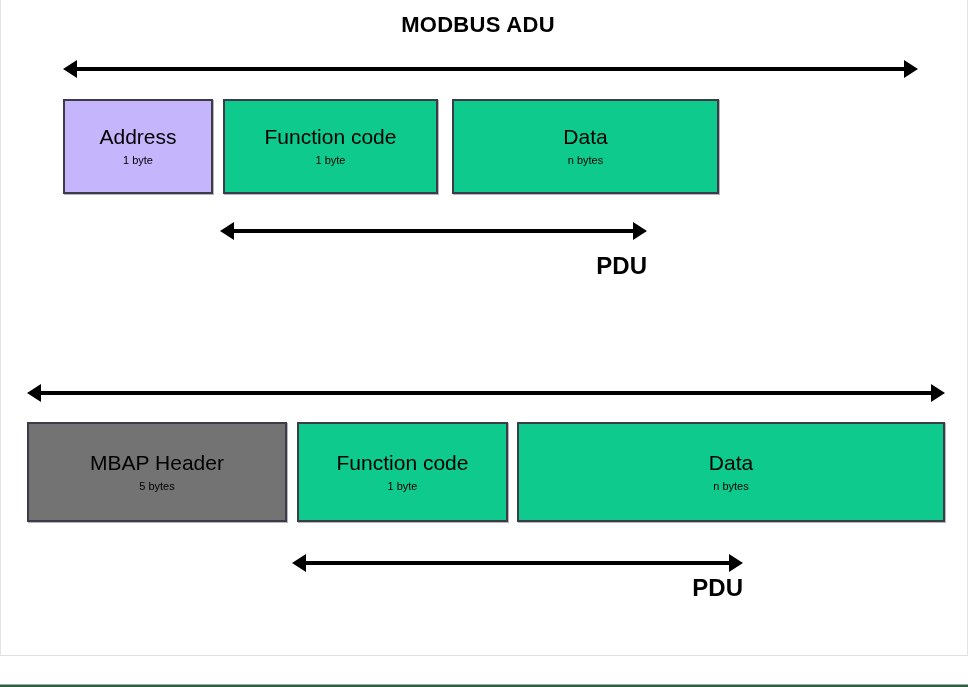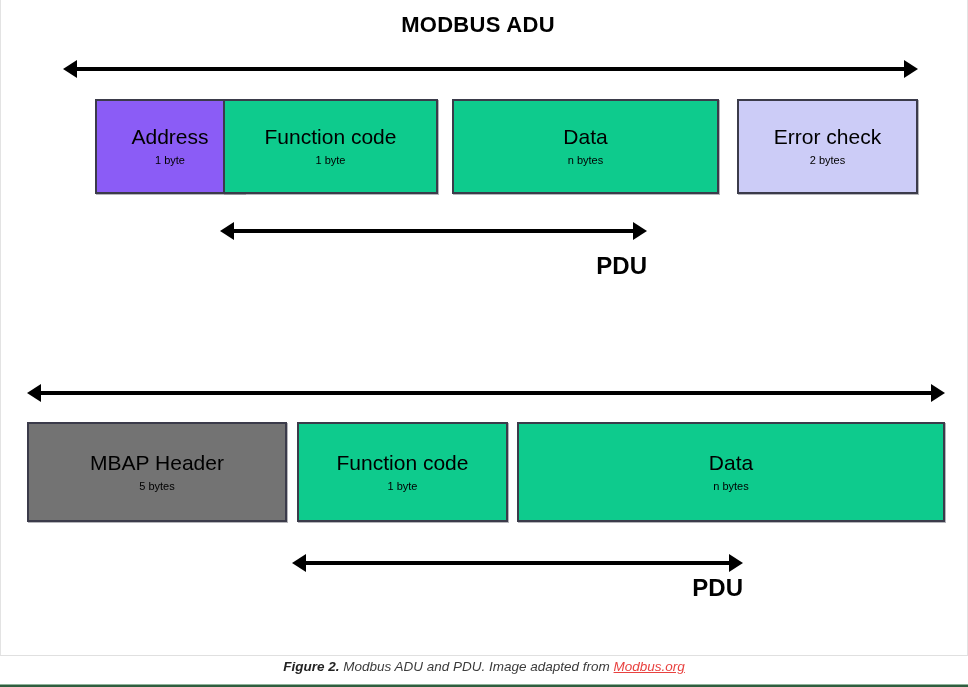--- a/index.html
+++ b/index.html
@@ -154,39 +154,35 @@
   <div class="frame-right"></div>
 
   <div class="section-title" style="left:0; right:12px; top:12px; font-size:22px;">MODBUS ADU</div>
 
   <div class="arrow" style="left:63px; width:855px; top:60px;">
     <div class="head left"></div>
     <div class="shaft"></div>
     <div class="head right"></div>
   </div>
 
-  <div class="field-box" style="left:63px; top:99px; width:150px; height:95px; background:#8b5cf6;margin-left:32px;">
+  <div class="field-box" style="left:63px; top:99px; width:150px; height:95px; background:#c4b5fd;">
     <div class="fname">Address</div>
     <div class="fsize">1 byte</div>
   </div>
 
   <div class="field-box" style="left:223px; top:99px; width:215px; height:95px; background:#0ecb8d;">
     <div class="fname">Function code</div>
     <div class="fsize">1 byte</div>
   </div>
 
   <div class="field-box" style="left:452px; top:99px; width:267px; height:95px; background:#0ecb8d;">
     <div class="fname">Data</div>
     <div class="fsize">n bytes</div>
   </div>
 
-  <div class="field-box" style="left:737px; top:99px; width:181px; height:95px; background:#ccccf7;">
-    <div class="fname">Error check</div>
-    <div class="fsize">2 bytes</div>
-  </div>
 
   <div class="arrow" style="left:220px; width:427px; top:222px;">
     <div class="head left"></div>
     <div class="shaft"></div>
     <div class="head right"></div>
   </div>
 
   <div class="pdu-label" style="left:220px; width:427px; top:252px;">PDU</div>
 
 
@@ -214,20 +210,17 @@
   <div class="arrow" style="left:292px; width:451px; top:554px;">
     <div class="head left"></div>
     <div class="shaft"></div>
     <div class="head right"></div>
   </div>
 
   <div class="pdu-label" style="left:292px; width:451px; top:574px;">PDU</div>
 
   <div class="caption-rule"></div>
 
-  <div class="caption">
-    <span class="cap-strong">Figure 2.</span><span> Modbus ADU and PDU. Image adapted from </span><a class="cap-link" href="#">Modbus.org</a>
-  </div>
 
   <div class="bottom-rule2"></div>
   <div class="bottom-rule"></div>
 
 </div>
 
 </body></html>

